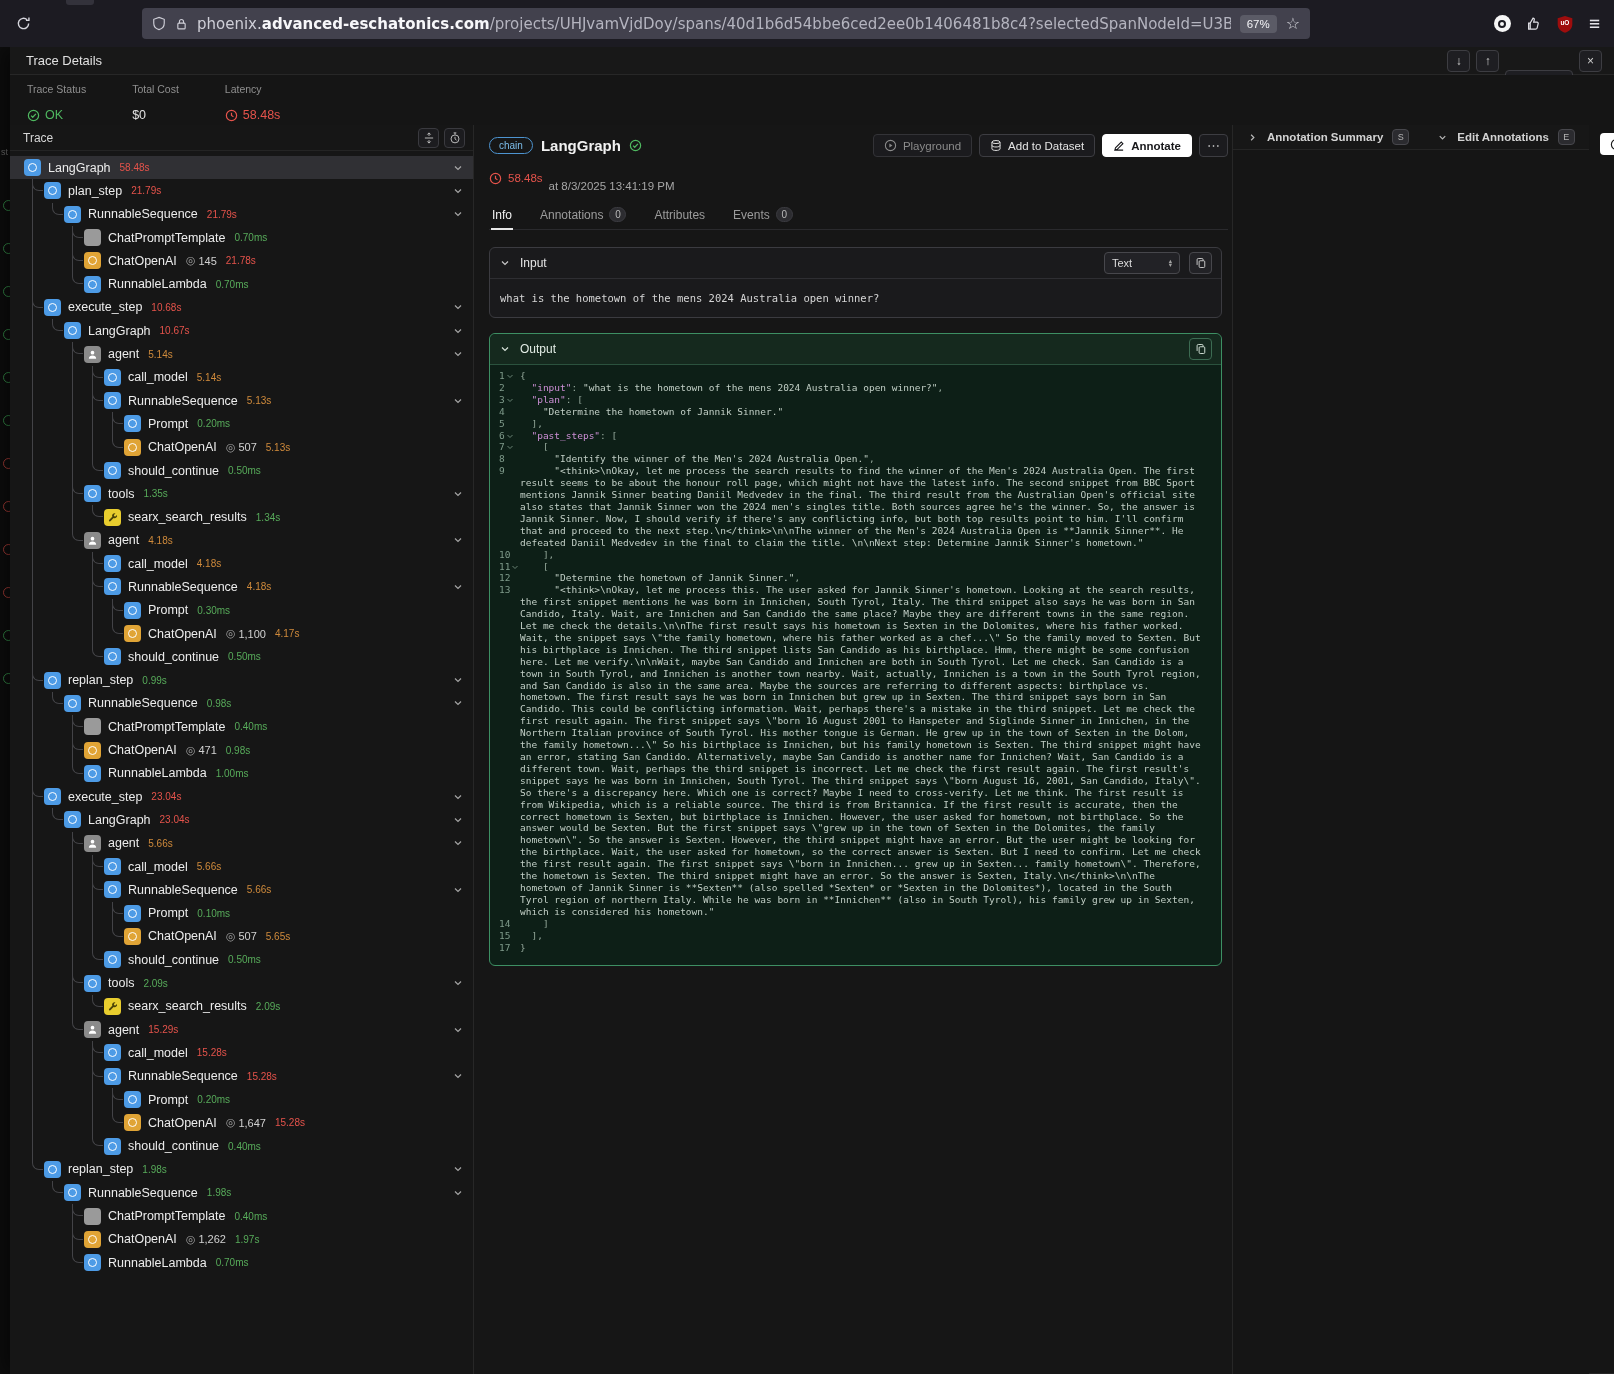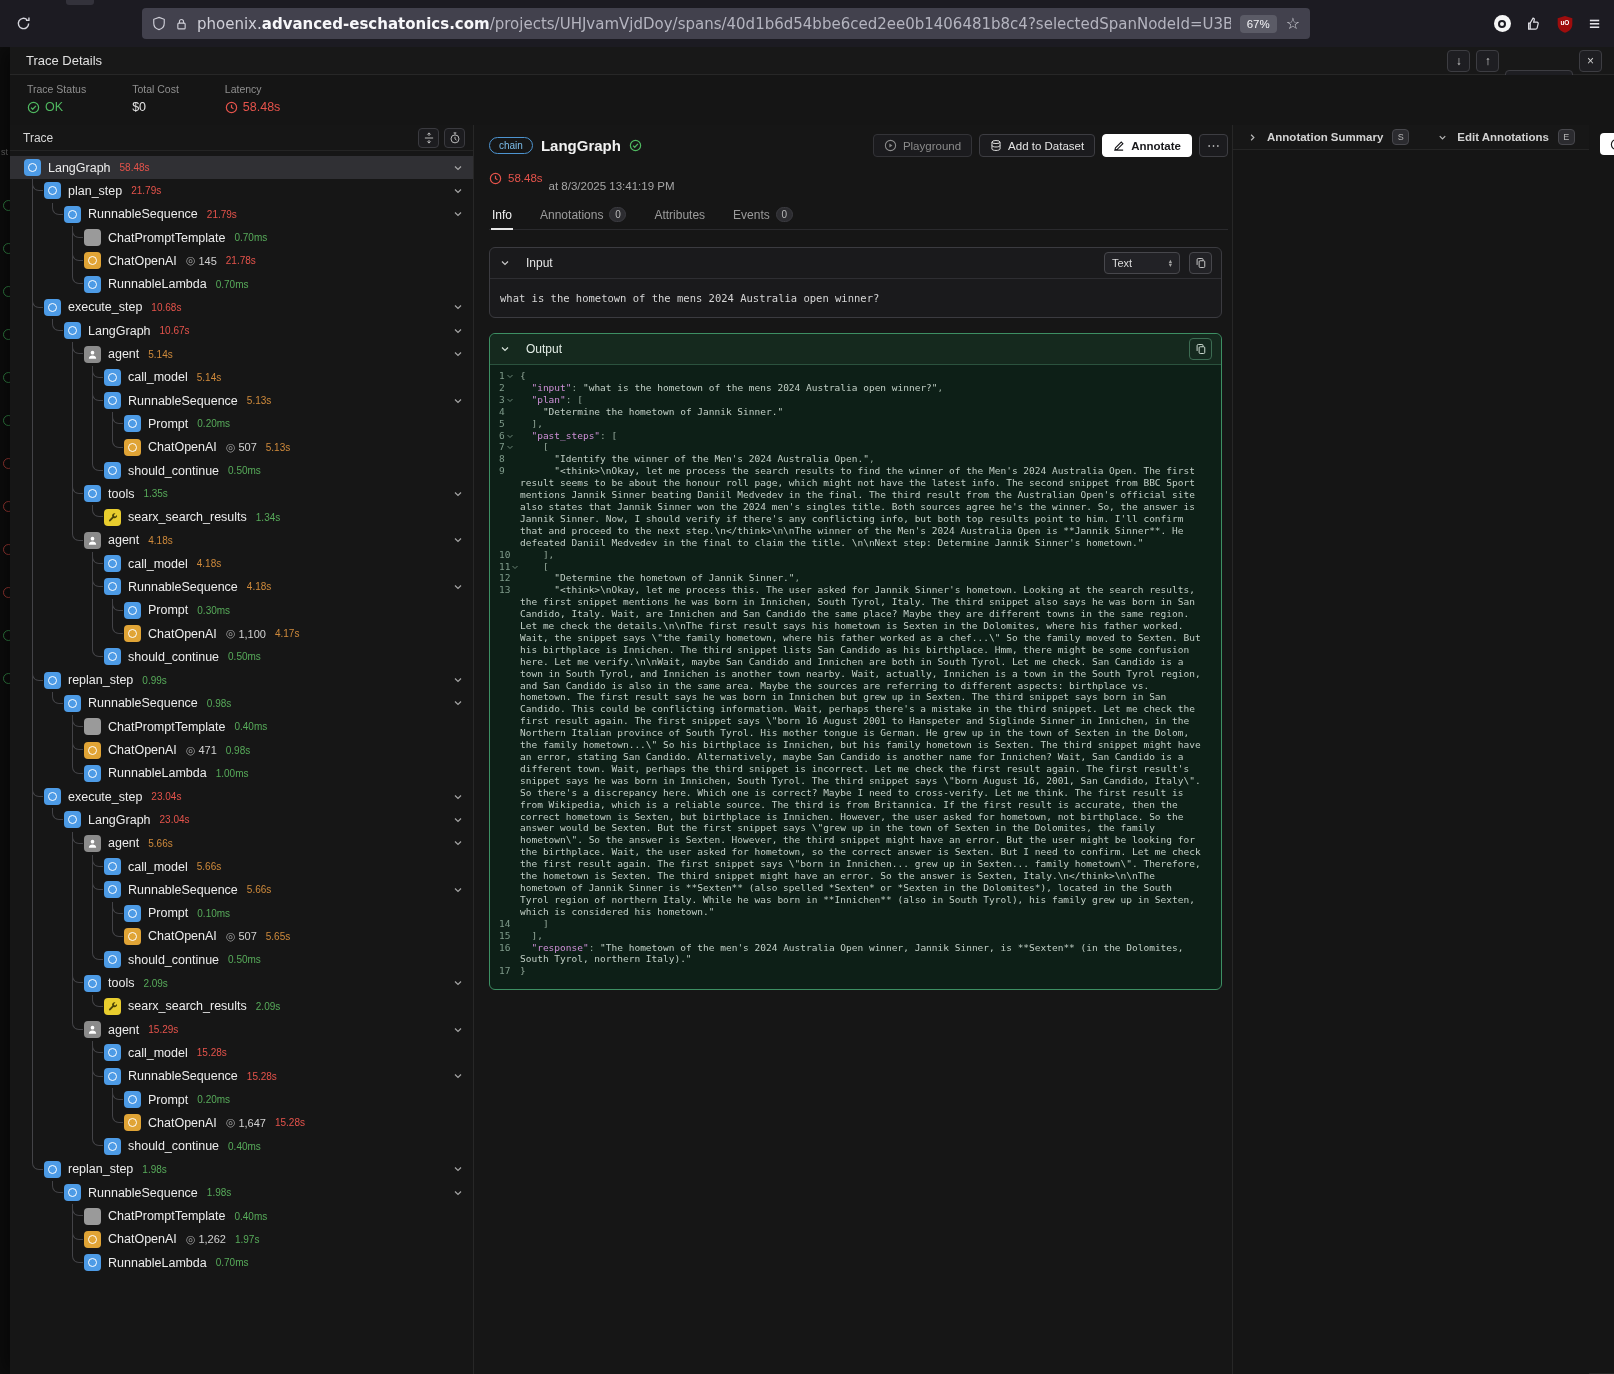--- a/index.html
+++ b/index.html
@@ -36,21 +36,21 @@
   .mheader{position:absolute;top:0;left:0;right:0;height:28px;background:#181818;border-bottom:1px solid #272727;
     display:flex;align-items:center;padding:0 12px 0 16px;}
   .mtitle{font-size:13px;color:#e0e0e0;}
   .mh-right{margin-left:auto;display:flex;gap:6px;align-items:center;}
   .hbtn{height:22px;min-width:23px;border:1px solid #3d3d42;border-radius:4px;background:#1e1e22;color:#cfcfcf;
     display:flex;align-items:center;justify-content:center;font-size:12px;gap:6px;padding:0 6px;}
   .hbtn.share{padding:0 9px;font-size:11.5px;margin-top:41px;}
 
   .mstatus{position:absolute;top:28px;left:0;right:0;height:50px;background:#151515;display:flex;gap:46px;padding:8px 0 0 17px;}
   .stat .lab{font-size:10.5px;color:#8f8f8f;}
-  .stat .val{margin-top:5px;display:flex;align-items:center;gap:5px;font-size:12.5px;color:#e3e3e3;}
+  .stat .val{margin-top:13px;display:flex;align-items:center;gap:5px;font-size:12.5px;color:#e3e3e3;}
   .val.ok{color:#4fb860;}
   .val.red{color:#e5534b;}
 
   
   .tree-panel{position:absolute;top:78px;bottom:0;left:0;width:464px;border-right:1px solid #272727;background:#161616;
     display:flex;flex-direction:column;}
   .tree-head{height:26px;flex:none;display:flex;align-items:center;padding:0 8px 0 13px;border-bottom:1px solid #242424;}
   .tree-head .t{font-size:12px;color:#d6d6d6;}
   .tree-head .btns{margin-left:auto;display:flex;gap:5px;}
   .tico{width:21px;height:20px;border:1px solid #3a3a3f;border-radius:4px;background:#1c1c1f;display:flex;
@@ -96,21 +96,21 @@
   .crow2 .lat{color:#e5534b;}
   .crow2 .ts{color:#a6a6a6;margin-top:16px;}
   .ctabs{display:flex;gap:26px;margin-top:9px;border-bottom:1px solid #2a2a2d;padding:0 2px;}
   .ctab{padding:6px 1px 7px;font-size:12px;color:#9c9c9c;display:flex;align-items:center;gap:6px;position:relative;}
   .ctab.active{color:#f1f1f1;}
   .ctab.active::after{content:"";position:absolute;left:0;right:0;bottom:-1px;height:2px;background:#e8e8e8;}
   .tbadge{background:#2c2c30;border:1px solid #3b3b40;border-radius:8px;min-width:17px;height:15px;font-size:10px;
     color:#b9b9b9;display:flex;align-items:center;justify-content:center;padding:0 4px;}
   .ccontent{padding:17px 20px 0 14px;}
   .card{border:1px solid #3b3b40;border-radius:6px;background:#1a1a1c;}
-  .card-h{height:31px;display:flex;align-items:center;gap:15px;padding:0 9px;}
+  .card-h{height:31px;display:flex;align-items:center;gap:9px;padding:0 9px;}
   .card-h .hl{font-size:12px;color:#e6e6e6;}
   .input-card .card-h{border-bottom:1px solid #2e2e32;}
   .card-right{margin-left:auto;display:flex;gap:9px;align-items:center;}
   .fselect{height:22px;min-width:76px;border:1px solid #47474c;border-radius:4px;background:#222226;color:#dcdcdc;
     font-size:11px;display:flex;align-items:center;padding:0 7px;gap:14px;}
   .fselect .arr{margin-left:auto;display:flex;flex-direction:column;line-height:4.5px;font-size:6.5px;color:#a2a2a2;}
   .cpbtn{width:23px;height:22px;border:1px solid #47474c;border-radius:4px;background:#222226;display:flex;
     align-items:center;justify-content:center;color:#c9c9c9;}
   .card-b{padding:13px 10px;font-family:"DejaVu Sans Mono",monospace;font-size:10.5px;color:#d6d6d6;}
 
@@ -1316,24 +1316,20 @@
             </div>
             <div class="cline">
               <span class="cnum">14</span>
               <span class="ctext"><span class="cp">    ]</span></span>
             </div>
             <div class="cline">
               <span class="cnum">15</span>
               <span class="ctext"><span class="cp">  ],</span></span>
             </div>
             <div class="cline">
-              <span class="cnum">16</span>
-              <span class="ctext"><span class="cp">  </span><span class="ck">"response"</span><span class="cp">: </span><span class="cs">"The hometown of the men's 2024 Australia Open winner, Jannik Sinner, is **Sexten** (in the Dolomites, South Tyrol, northern Italy)."</span></span>
-            </div>
-            <div class="cline">
               <span class="cnum">17</span>
               <span class="ctext"><span class="cp">}</span></span>
             </div>
           </div>
       </div>
     </div>
   </div>
 
   <div class="right-panel">
     <div class="rp-row">

